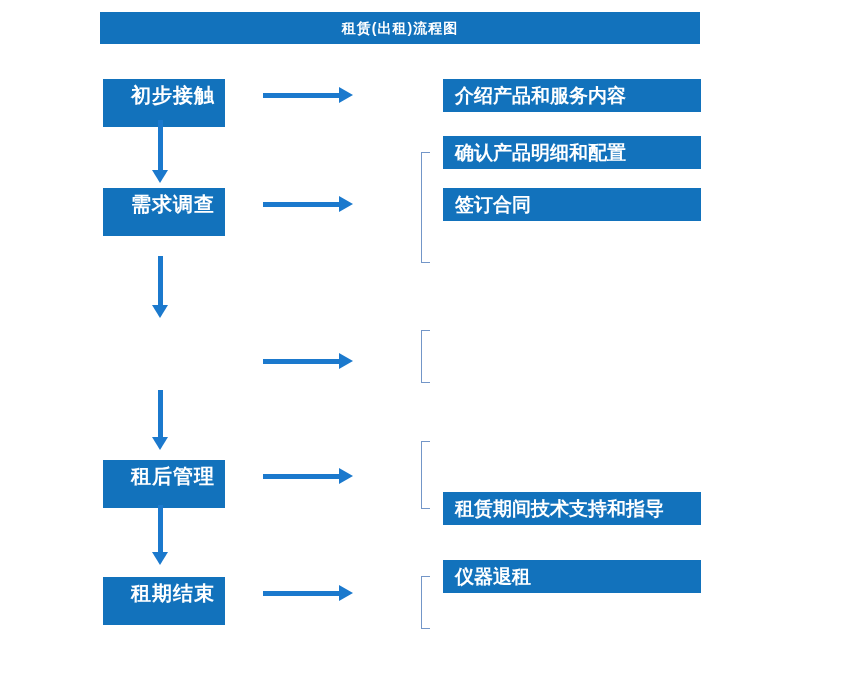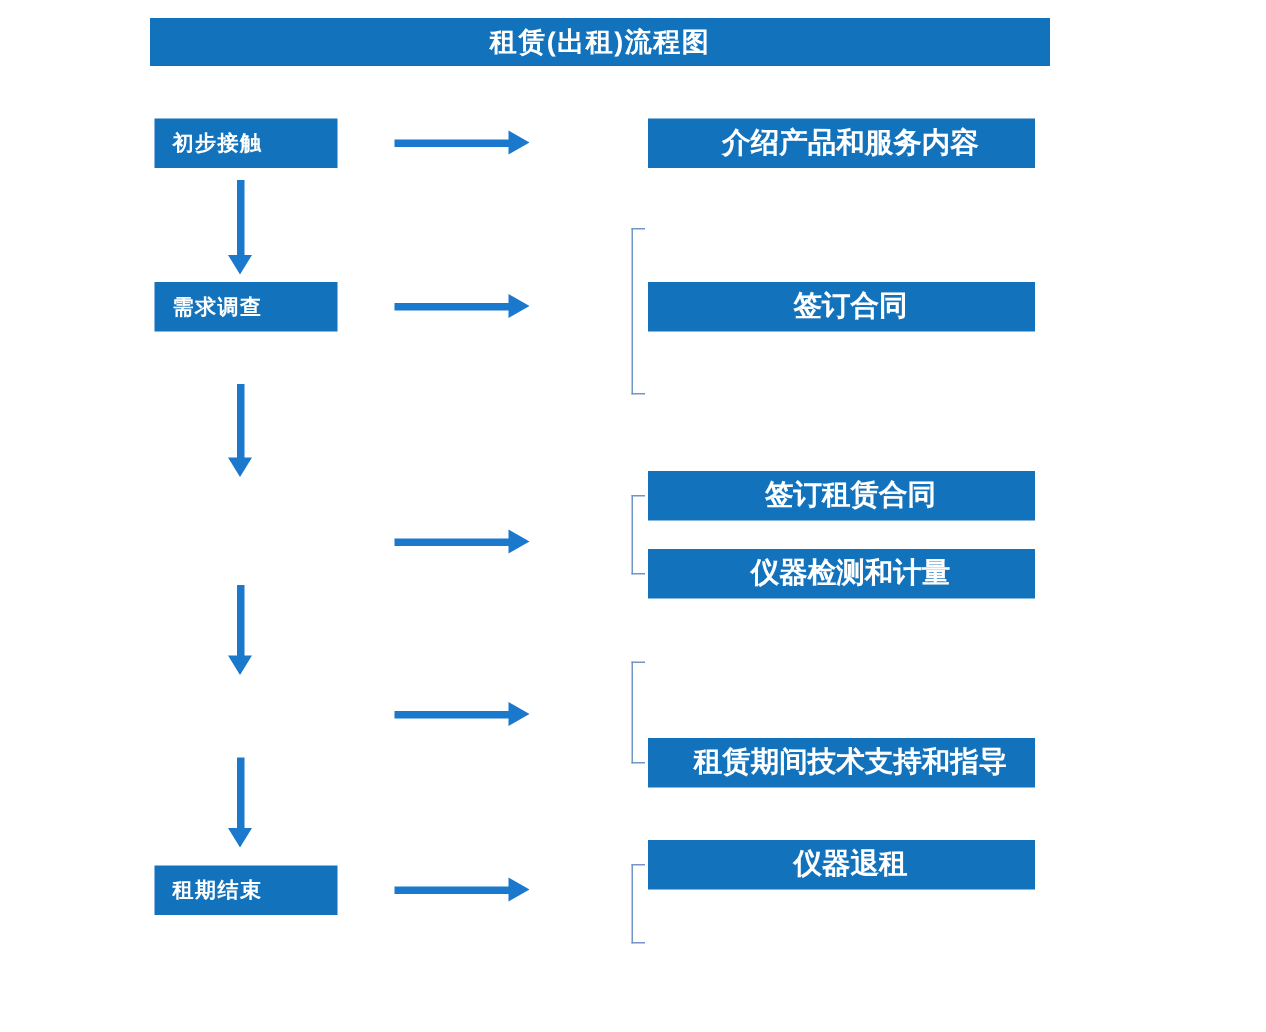--- a/index.html
+++ b/index.html
@@ -9,35 +9,34 @@
     --text-white:#FFFFFF;
     --background:#FFFFFF;
   }
   html,body{margin:0;padding:0;}
   body{background:var(--background);font-family:"Liberation Sans","DejaVu Sans",sans-serif;}
   .canvas{position:relative;width:844px;height:688px;background:var(--background);overflow:hidden;}
 
   .title-bar{
     position:absolute;left:100px;top:12px;width:600px;height:32px;
     background:var(--box-blue);color:var(--text-white);
-    font-weight:bold;font-size:18px;line-height:32px;text-align:center;letter-spacing:1px;
+    font-weight:bold;font-size:14px;line-height:32px;text-align:center;letter-spacing:1px;
   }
 
   .stage{
-    position:absolute;left:103px;width:122px;height:33px;box-sizing:border-box;
+    position:absolute;left:103px;width:122px;height:48px;box-sizing:border-box;
     background:var(--box-blue);color:var(--text-white);
-    font-weight:bold;font-size:14px;line-height:33px;padding-left:12px;letter-spacing:1px;
+    font-weight:bold;font-size:20px;line-height:33px;padding-left:28px;letter-spacing:1px;
     white-space:nowrap;
   }
   .output{
-    position:absolute;left:432px;width:258px;height:33px;box-sizing:border-box;
+    position:absolute;left:443px;width:258px;height:33px;box-sizing:border-box;
     background:var(--box-blue);color:var(--text-white);
     font-weight:bold;font-size:19px;line-height:33px;padding-left:12px;
     white-space:nowrap;
-    text-align:center;
   }
 
   .h-arrow{position:absolute;left:263px;width:90px;height:17px;}
   .h-arrow::before{content:"";position:absolute;left:0;right:13px;top:6px;height:5px;background:var(--arrow-blue);}
   .h-arrow::after{content:"";position:absolute;right:0;top:0;width:0;height:0;
     border-left:14px solid var(--arrow-blue);border-top:8.5px solid transparent;border-bottom:8.5px solid transparent;}
 
   .v-arrow{position:absolute;left:152px;width:17px;}
   .v-arrow::before{content:"";position:absolute;top:0;bottom:12px;left:6px;width:5px;background:var(--arrow-blue);}
   .v-arrow::after{content:"";position:absolute;bottom:0;left:0;width:0;height:0;
@@ -50,42 +49,42 @@
 </style>
 </head>
 <body>
 
 <div class="canvas">
 
   <div class="title-bar">租赁(出租)流程图</div>
 
   <div class="stage" style="top:79px">初步接触</div>
   <div class="stage" style="top:188px">需求调查</div>
+  <div class="stage" style="top:460px">租后管理</div>
   <div class="stage" style="top:577px">租期结束</div>
 
   <div class="v-arrow" style="top:120px;height:63px"></div>
   <div class="v-arrow" style="top:256px;height:62px"></div>
   <div class="v-arrow" style="top:390px;height:60px"></div>
   <div class="v-arrow" style="top:505px;height:60px"></div>
 
   <div class="h-arrow" style="top:87px"></div>
   <div class="h-arrow" style="top:196px"></div>
   <div class="h-arrow" style="top:353px"></div>
   <div class="h-arrow" style="top:468px"></div>
   <div class="h-arrow" style="top:585px"></div>
 
   <div class="bracket" style="top:152px;height:111px"></div>
   <div class="bracket" style="top:330px;height:53px"></div>
   <div class="bracket" style="top:441px;height:68px"></div>
   <div class="bracket" style="top:576px;height:53px"></div>
 
   <div class="output" style="top:79px">介绍产品和服务内容</div>
 
+  <div class="output" style="top:136px">确认产品明细和配置</div>
   <div class="output" style="top:188px">签订合同</div>
 
-  <div class="output" style="top:314px">签订租赁合同</div>
-  <div class="output" style="top:366px">仪器检测和计量</div>
 
   <div class="output" style="top:492px">租赁期间技术支持和指导</div>
 
   <div class="output" style="top:560px">仪器退租</div>
 
 </div>
 
 </body></html>

